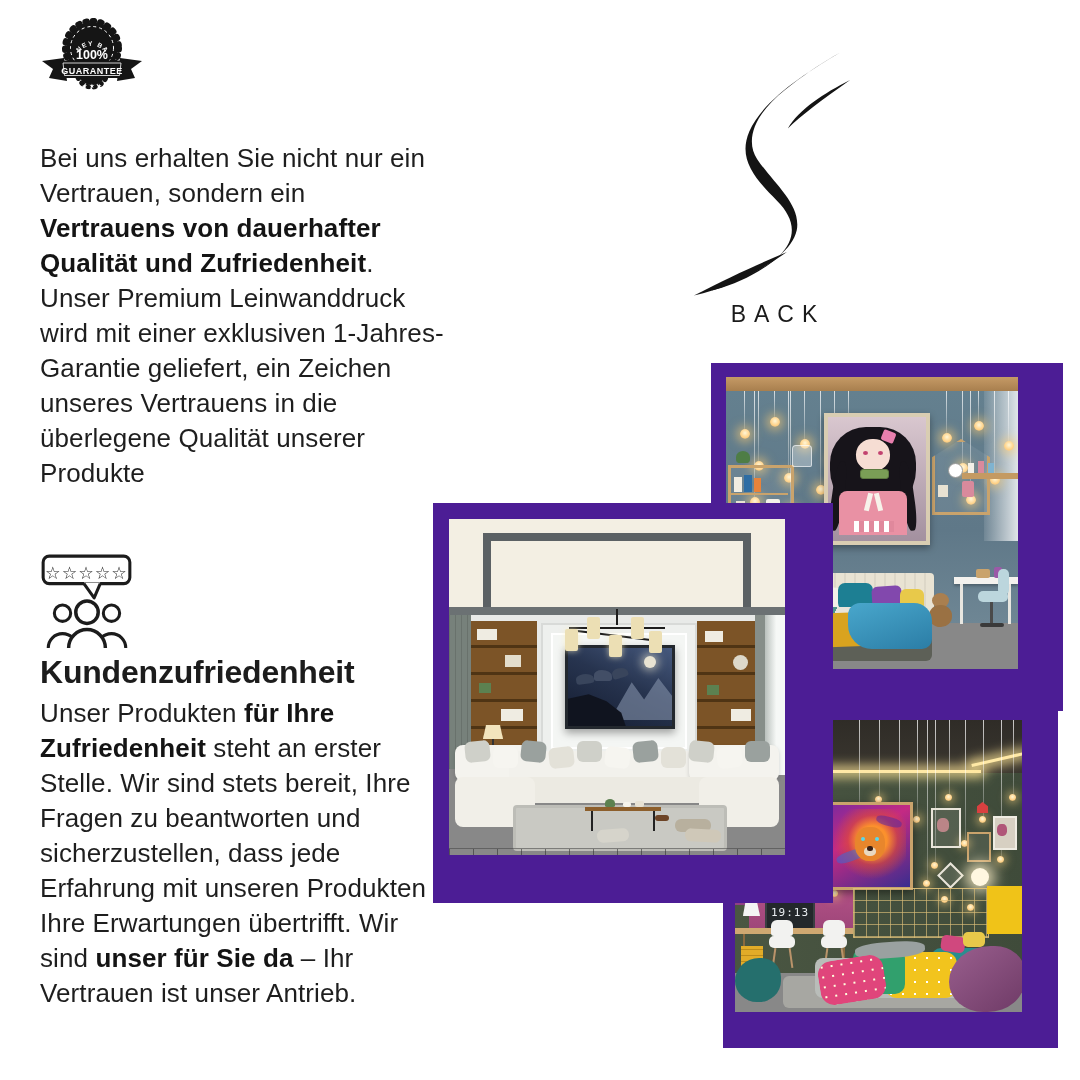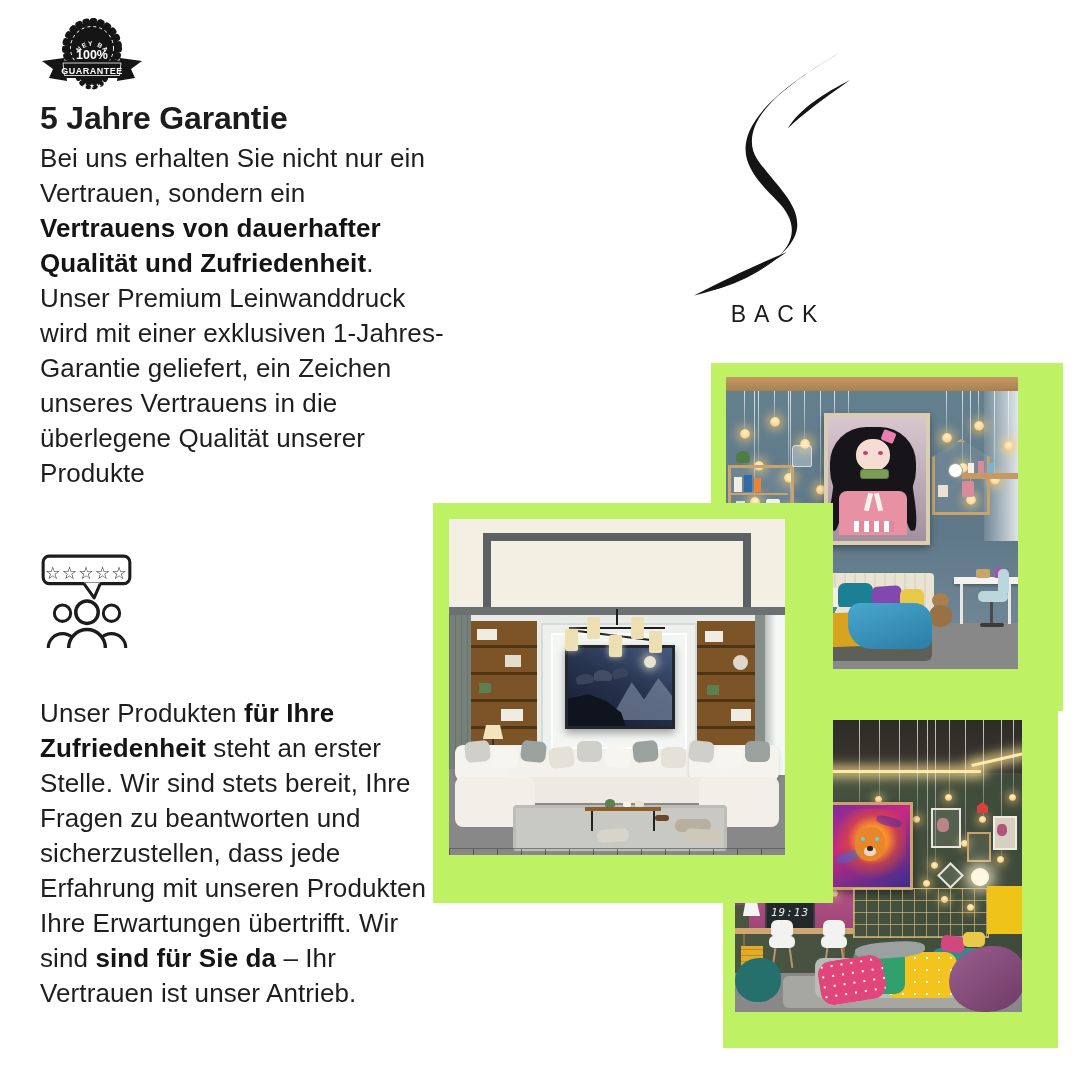--- a/index.html
+++ b/index.html
@@ -4,21 +4,21 @@
 <style>
   html,body{margin:0;padding:0;background:#fff;}
   .page{position:relative;width:1080px;height:1080px;background:#ffffff;overflow:hidden;
         font-family:"Liberation Sans","DejaVu Sans",sans-serif;color:#1c1c1c;}
   .abs{position:absolute;}
   h1,h2{margin:0;font-weight:700;letter-spacing:-.2px;}
   .h-main{font-size:32px;line-height:1.1;}
   p.body{margin:0;font-size:26px;line-height:35px;letter-spacing:.1px;color:#1e1e1e;}
   p.body b{font-weight:700;color:#141414;}
   .wordmark{font-size:23px;letter-spacing:8px;text-indent:8px;text-align:center;color:#1a1a1a;font-weight:400;}
-  .card{position:absolute;background:#bef264;font-style:italic;}
+  .card{position:absolute;background:#4c1d95;}
   .ph{position:relative;width:100%;height:100%;overflow:hidden;background:#888;}
   .ph div,.ph i{position:absolute;display:block;}
   .wire{width:1px;background:linear-gradient(rgba(255,255,255,.75),rgba(255,255,255,.2));}
   .bulb{width:10px;height:10px;border-radius:50%;
         background:radial-gradient(circle at 50% 40%,#fff6d6,#ffd084 60%,rgba(255,185,80,.25));
         box-shadow:0 0 10px 4px rgba(255,205,115,.55);}
   .bulb.sm{width:7px;height:7px;box-shadow:0 0 8px 3px rgba(255,215,130,.5);}
   .shelfbox{border:3px solid #c9a36c;background:rgba(255,255,255,.07);}
   .sofa-pillow{width:25px;height:21px;border-radius:6px;}
   .frame-w{border:2px solid #e9e5da;background:rgba(255,255,255,.10);}
@@ -43,37 +43,37 @@
     <text font-size="6.5" font-weight="bold" fill="#ffffff" letter-spacing="1.2" font-family="Liberation Sans, sans-serif">
       <textPath href="#arcpath" startOffset="50%" text-anchor="middle">MONEY BACK</textPath>
     </text>
     <text x="52" y="45" text-anchor="middle" font-size="12.5" font-weight="bold" fill="#ffffff" font-family="Liberation Sans, sans-serif">100%</text>
     <polygon points="20,46.5 84,46.5 82,64 22,64" fill="#151515"></polygon>
     <polygon points="23,49 81,49 79.5,61.5 24.5,61.5" fill="none" stroke="#ffffff" stroke-width="0.8"></polygon>
     <text x="52" y="59.5" text-anchor="middle" font-size="9" font-weight="bold" fill="#ffffff" letter-spacing=".5" font-family="Liberation Sans, sans-serif">GUARANTEE</text>
     <text x="52" y="73.5" text-anchor="middle" font-size="6" fill="#ffffff" font-family="DejaVu Sans, sans-serif">★ ★ ★</text>
   </svg>
 
-  <h1 class="abs h-main" style="left:40px;top:101px">5 Jahre Garantie</h1>
   <p class="body abs" style="left:40px;top:141px;width:404px"><span>Bei uns erhalten Sie nicht nur ein Vertrauen, sondern ein </span><b>Vertrauens von dauerhafter Qualität und Zufriedenheit</b><span>. Unser Premium Leinwanddruck wird mit einer exklusiven 1-Jahres-Garantie geliefert, ein Zeichen unseres Vertrauens in die überlegene Qualität unserer Produkte</span></p>
 
   <svg class="abs" style="left:36px;top:551px" width="102" height="102" viewBox="0 0 100 100">
     <rect x="7" y="5" width="85" height="27" rx="6" fill="#fff" stroke="#1c1c1c" stroke-width="3"></rect>
     <text x="49.5" y="27" text-anchor="middle" font-size="17" letter-spacing="1" fill="#1c1c1c" font-family="DejaVu Sans, sans-serif">☆☆☆☆☆</text>
     <path d="M47,30.8 L57,46 L63,30.8 Z" fill="#ffffff"></path>
     <path d="M47,32 L57,46 L63,32" fill="none" stroke="#1c1c1c" stroke-width="3" stroke-linejoin="round"></path>
     <circle cx="26" cy="61" r="8" fill="#fff" stroke="#1c1c1c" stroke-width="3"></circle>
     <path d="M12,95 a14,14 0 0 1 28,0" fill="#fff" stroke="#1c1c1c" stroke-width="3"></path>
     <circle cx="74" cy="61" r="8" fill="#fff" stroke="#1c1c1c" stroke-width="3"></circle>
     <path d="M60,95 a14,14 0 0 1 28,0" fill="#fff" stroke="#1c1c1c" stroke-width="3"></path>
     <circle cx="50" cy="60" r="11" fill="#fff" stroke="#1c1c1c" stroke-width="3.4"></circle>
     <path d="M32,95 a18,18 0 0 1 36,0" fill="#fff" stroke="#1c1c1c" stroke-width="3.4"></path>
   </svg>
 
-  <p class="body abs" style="left:40px;top:696px;width:408px"><span>Unser Produkten </span><b>für Ihre Zufriedenheit</b><span> steht an erster Stelle. Wir sind stets bereit, Ihre Fragen zu beantworten und sicherzustellen, dass jede Erfahrung mit unseren Produkten Ihre Erwartungen übertrifft. Wir sind </span><b>sind für Sie da</b><span> – Ihr Vertrauen ist unser Antrieb.</span></p>
+  <h2 class="abs h-main" style="left:40px;top:655px">Kundenzufriedenheit</h2>
+  <p class="body abs" style="left:40px;top:696px;width:408px"><span>Unser Produkten </span><b>für Ihre Zufriedenheit</b><span> steht an erster Stelle. Wir sind stets bereit, Ihre Fragen zu beantworten und sicherzustellen, dass jede Erfahrung mit unseren Produkten Ihre Erwartungen übertrifft. Wir sind </span><b>unser für Sie da</b><span> – Ihr Vertrauen ist unser Antrieb.</span></p>
 
   <svg class="abs" style="left:690px;top:48px" width="168" height="248" viewBox="0 0 170 250">
     <path d="M152,4 C118,24 74,52 60,84 C48,112 66,132 88,154 C106,172 110,192 88,212
              C72,226 48,238 26,244 C21,245.5 19,244 24,242 C64,230 102,210 108,184
              C113,158 84,136 68,112 C55,92 66,66 96,42 C112,29 132,15 152,4 Z" fill="#141414"></path>
     <path d="M162,32 C134,52 112,68 99,81 C110,62 136,45 162,32 Z" fill="#141414"></path>
     <path d="M98,206 C70,226 38,242 4,250 C40,231 72,217 98,206 Z" fill="#141414"></path>
   </svg>
   <div class="abs wordmark" style="left:690px;top:301px;width:168px">BACK</div>
 

